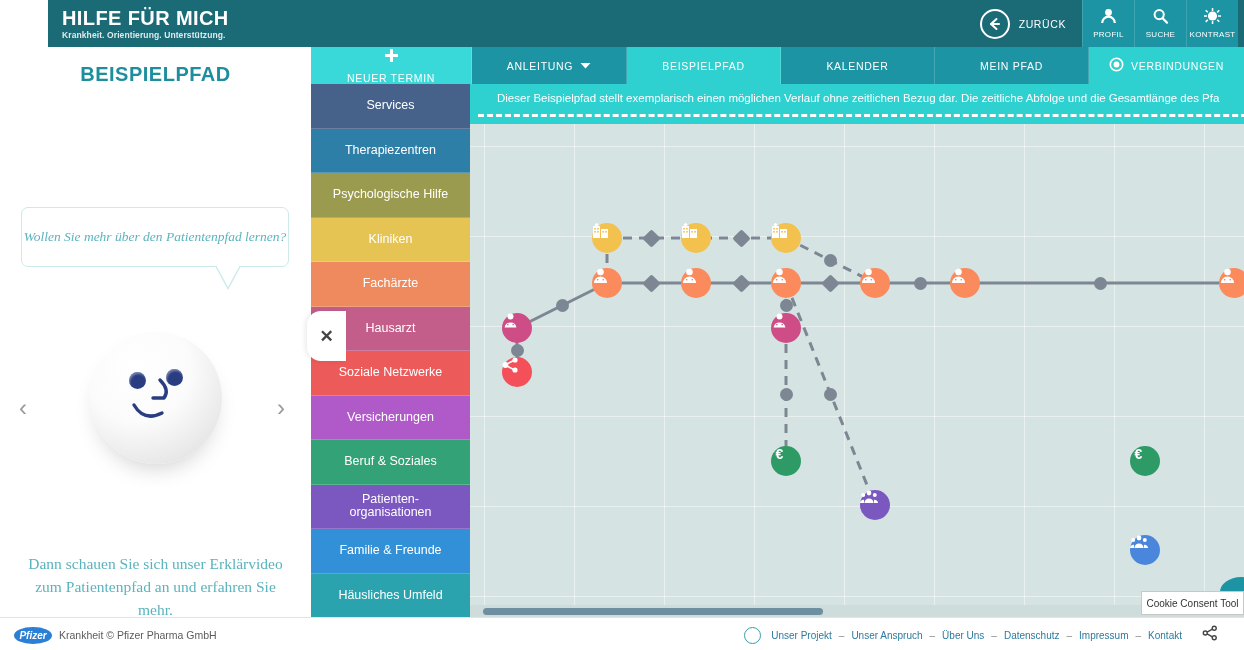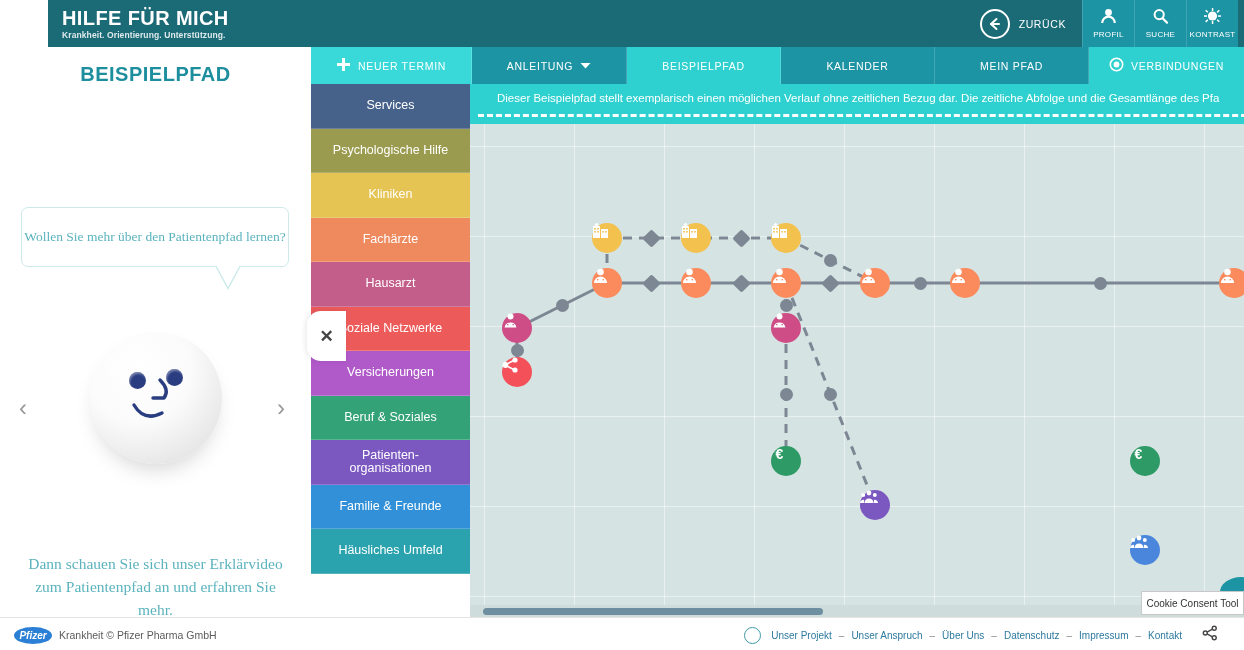--- a/index.html
+++ b/index.html
@@ -28,21 +28,21 @@
 
   
   #left { position:absolute; left:0; top:47px; width:311px; height:570px;
     background:#fff; }
   #left-title { text-align:center; margin-top:16px; color:#1d8e9e;
     font-size:20px; font-weight:bold; letter-spacing:.5px; }
   #bubble { position:absolute; left:21px; top:160px; width:268px; height:60px;
     border:1px solid #cdeaea; border-radius:7px; background:#fff;
     display:flex; align-items:center; justify-content:center; }
   #bubble .txt { text-align:right; color:#5ab3bd; font-size:13.5px;
-    line-height:20px; font-family:"Liberation Serif", serif; }
+    line-height:20px; font-family:"Liberation Serif", serif;font-style:italic; }
   #bubble-tail { position:absolute; left:215px; top:219px; width:0;height:0;
     border-left:13px solid transparent; border-right:13px solid transparent;
     border-top:24px solid #cdeaea; }
   #bubble-tail2 { position:absolute; left:216px; top:218px; width:0;height:0;
     border-left:12px solid transparent; border-right:12px solid transparent;
     border-top:22px solid #fff; }
   #face { position:absolute; left:90px; top:285px; width:132px; height:132px;
     border-radius:50%;
     background:radial-gradient(circle at 36% 28%, #ffffff 0%, #fbfbfb 42%, #e8e8e8 76%, #d8d8d8 100%);
     box-shadow:0 12px 22px -8px rgba(0,0,0,.18); }
@@ -233,21 +233,21 @@
 
   <div id="dots">
     <div class="pause"></div>
     <div class="d"></div>
     <div class="d"></div>
     <div class="d"></div>
   </div>
 </div>
 
 <div id="tabs">
-  <div class="tab" style="width:161px;background:#3ad9d9;">
+  <div class="tab" style="width:161px;background:#3ad9d9;flex-direction:column;">
     <span>
       <svg width="15" height="15" viewBox="0 0 15 15">
           <g stroke="#fff" stroke-width="3">
             <line x1="7.5" y1="1" x2="7.5" y2="14"></line>
             <line x1="1" y1="7.5" x2="14" y2="7.5"></line>
           </g>
         </svg>
     </span>
     <span>NEUER TERMIN</span>
   </div>
@@ -285,20 +285,23 @@
 </div>
 
 <div id="banner">
   <div class="btxt">Dieser Beispielpfad stellt exemplarisch einen möglichen Verlauf ohne zeitlichen Bezug dar. Die zeitliche Abfolge und die Gesamtlänge des Pfa</div>
   <div class="dash"></div>
 </div>
 
 <div id="sidebar">
   <div class="cat" style="background:#46618a">
       <span>Services</span>
+    </div>
+  <div class="cat" style="background:#2d7fa8">
+      <span>Therapiezentren</span>
     </div>
   <div class="cat" style="background:#9a9b4e">
       <span>Psychologische Hilfe</span>
     </div>
   <div class="cat" style="background:#e5c454">
       <span>Kliniken</span>
     </div>
   <div class="cat" style="background:#ef8a5e">
       <span>Fachärzte</span>
     </div>

